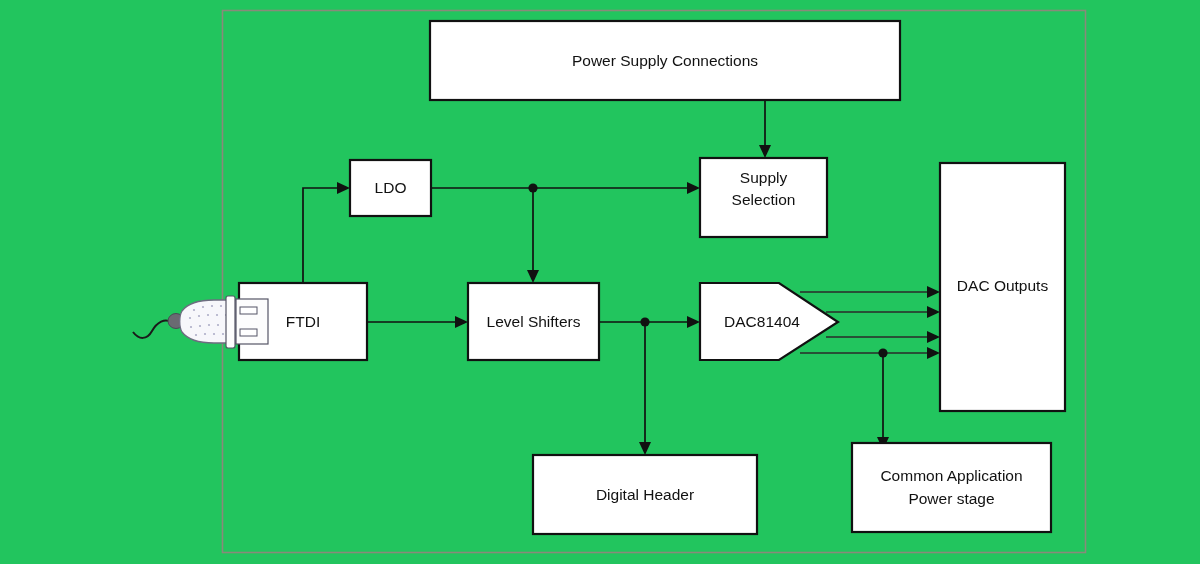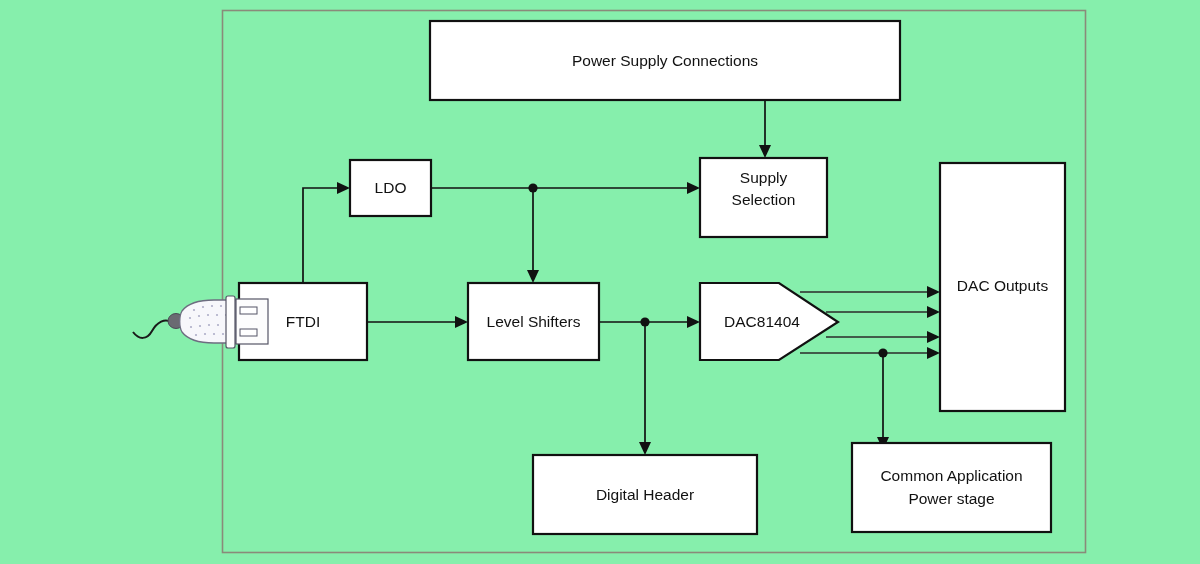--- a/index.html
+++ b/index.html
@@ -11,21 +11,21 @@
   body {
     width: 1200px;
     height: 564px;
     font-family: "Liberation Sans", sans-serif;
     overflow: hidden;
   }
   #diagram-root {
     position: relative;
     width: 1200px;
     height: 564px;
-    background: #86efac;
+    background: #22c55e;
   }
   #diagram-svg {
     position: absolute;
     top: 0;
     left: 0;
     width: 1200px;
     height: 564px;
   }
   .blk-label {
     font-family: "Liberation Sans", sans-serif;

